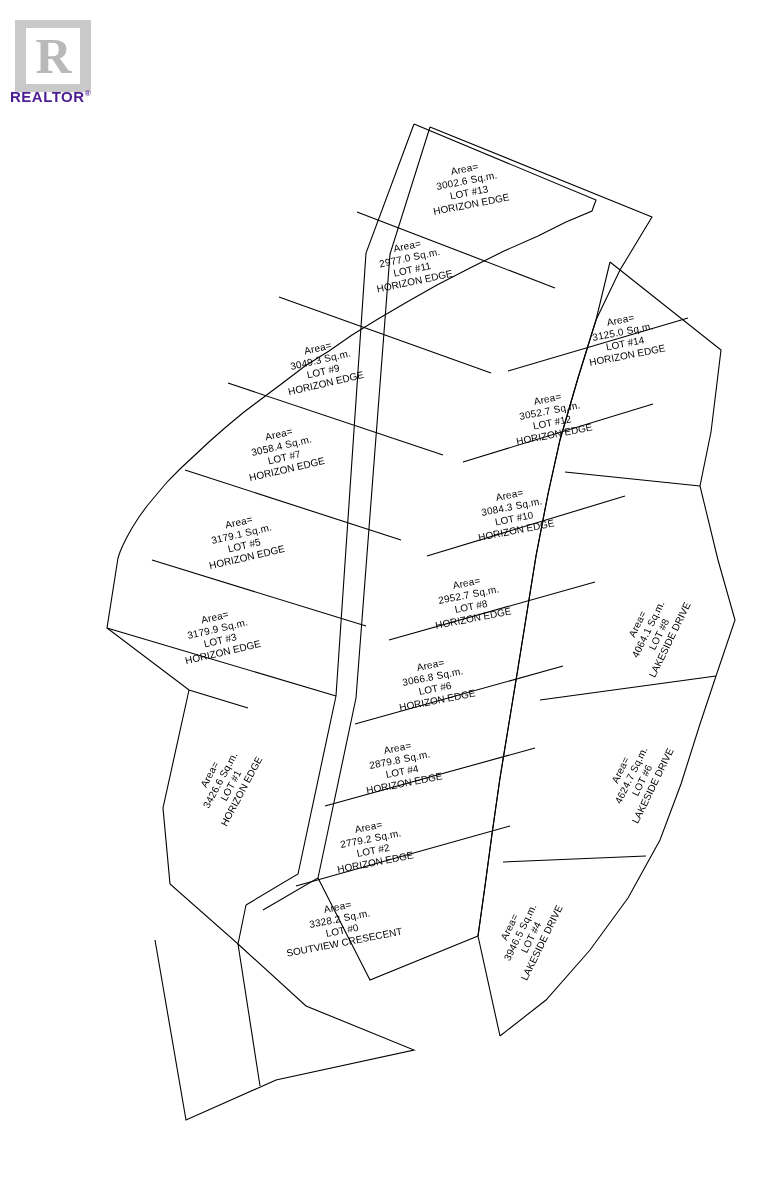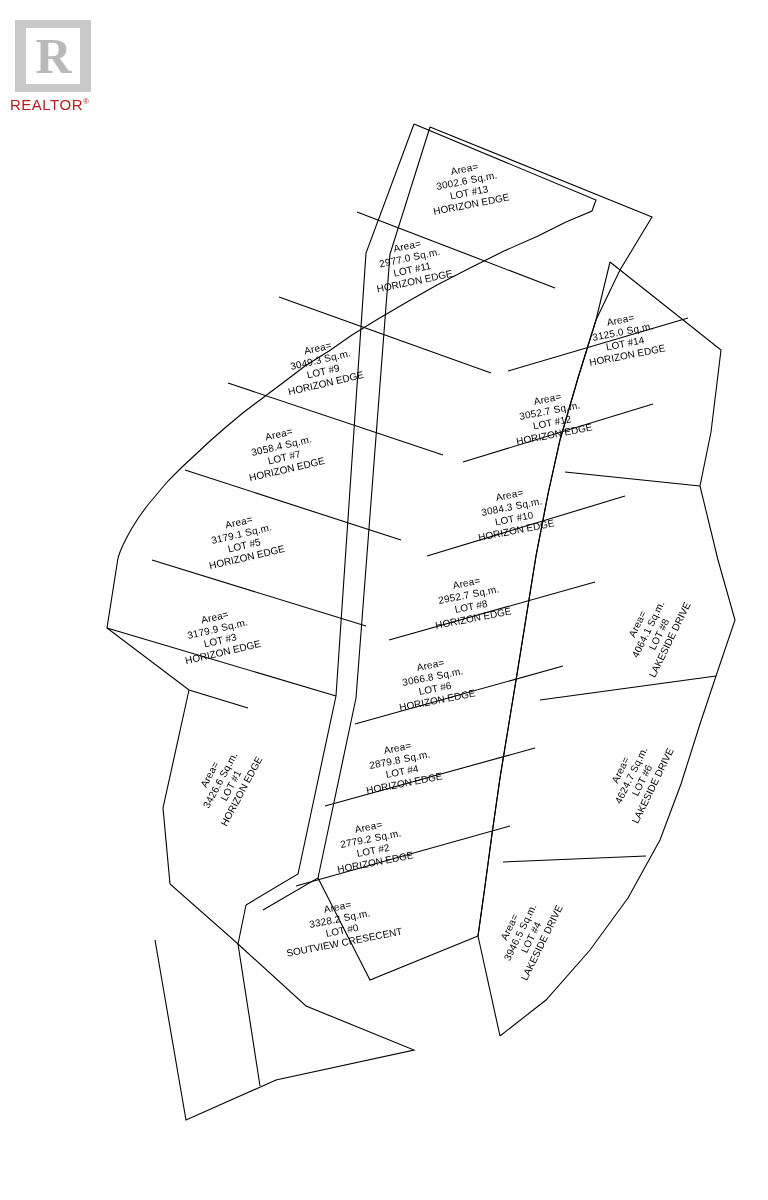--- a/index.html
+++ b/index.html
@@ -44,26 +44,26 @@
     font-family: "Liberation Serif", serif;
     font-size: 50px;
     font-weight: bold;
     line-height: 56px;
     text-align: center;
     letter-spacing: -1px;
   }
   .logo-text {
     position: absolute;
     left: 0;
-    top: 76px;
+    top: 68px;
     font-family: "Liberation Sans", sans-serif;
     font-size: 15px;
-    font-weight: normal;
+    font-weight: bold;
     letter-spacing: 0.5px;
-    color: #b91c1c;
+    color: #4c1d95;
   }
   .logo-text sup {
     font-size: 8px;
     vertical-align: super;
   }
   svg.plan {
     position: absolute;
     left: 0;
     top: 0;
     width: 768px;

